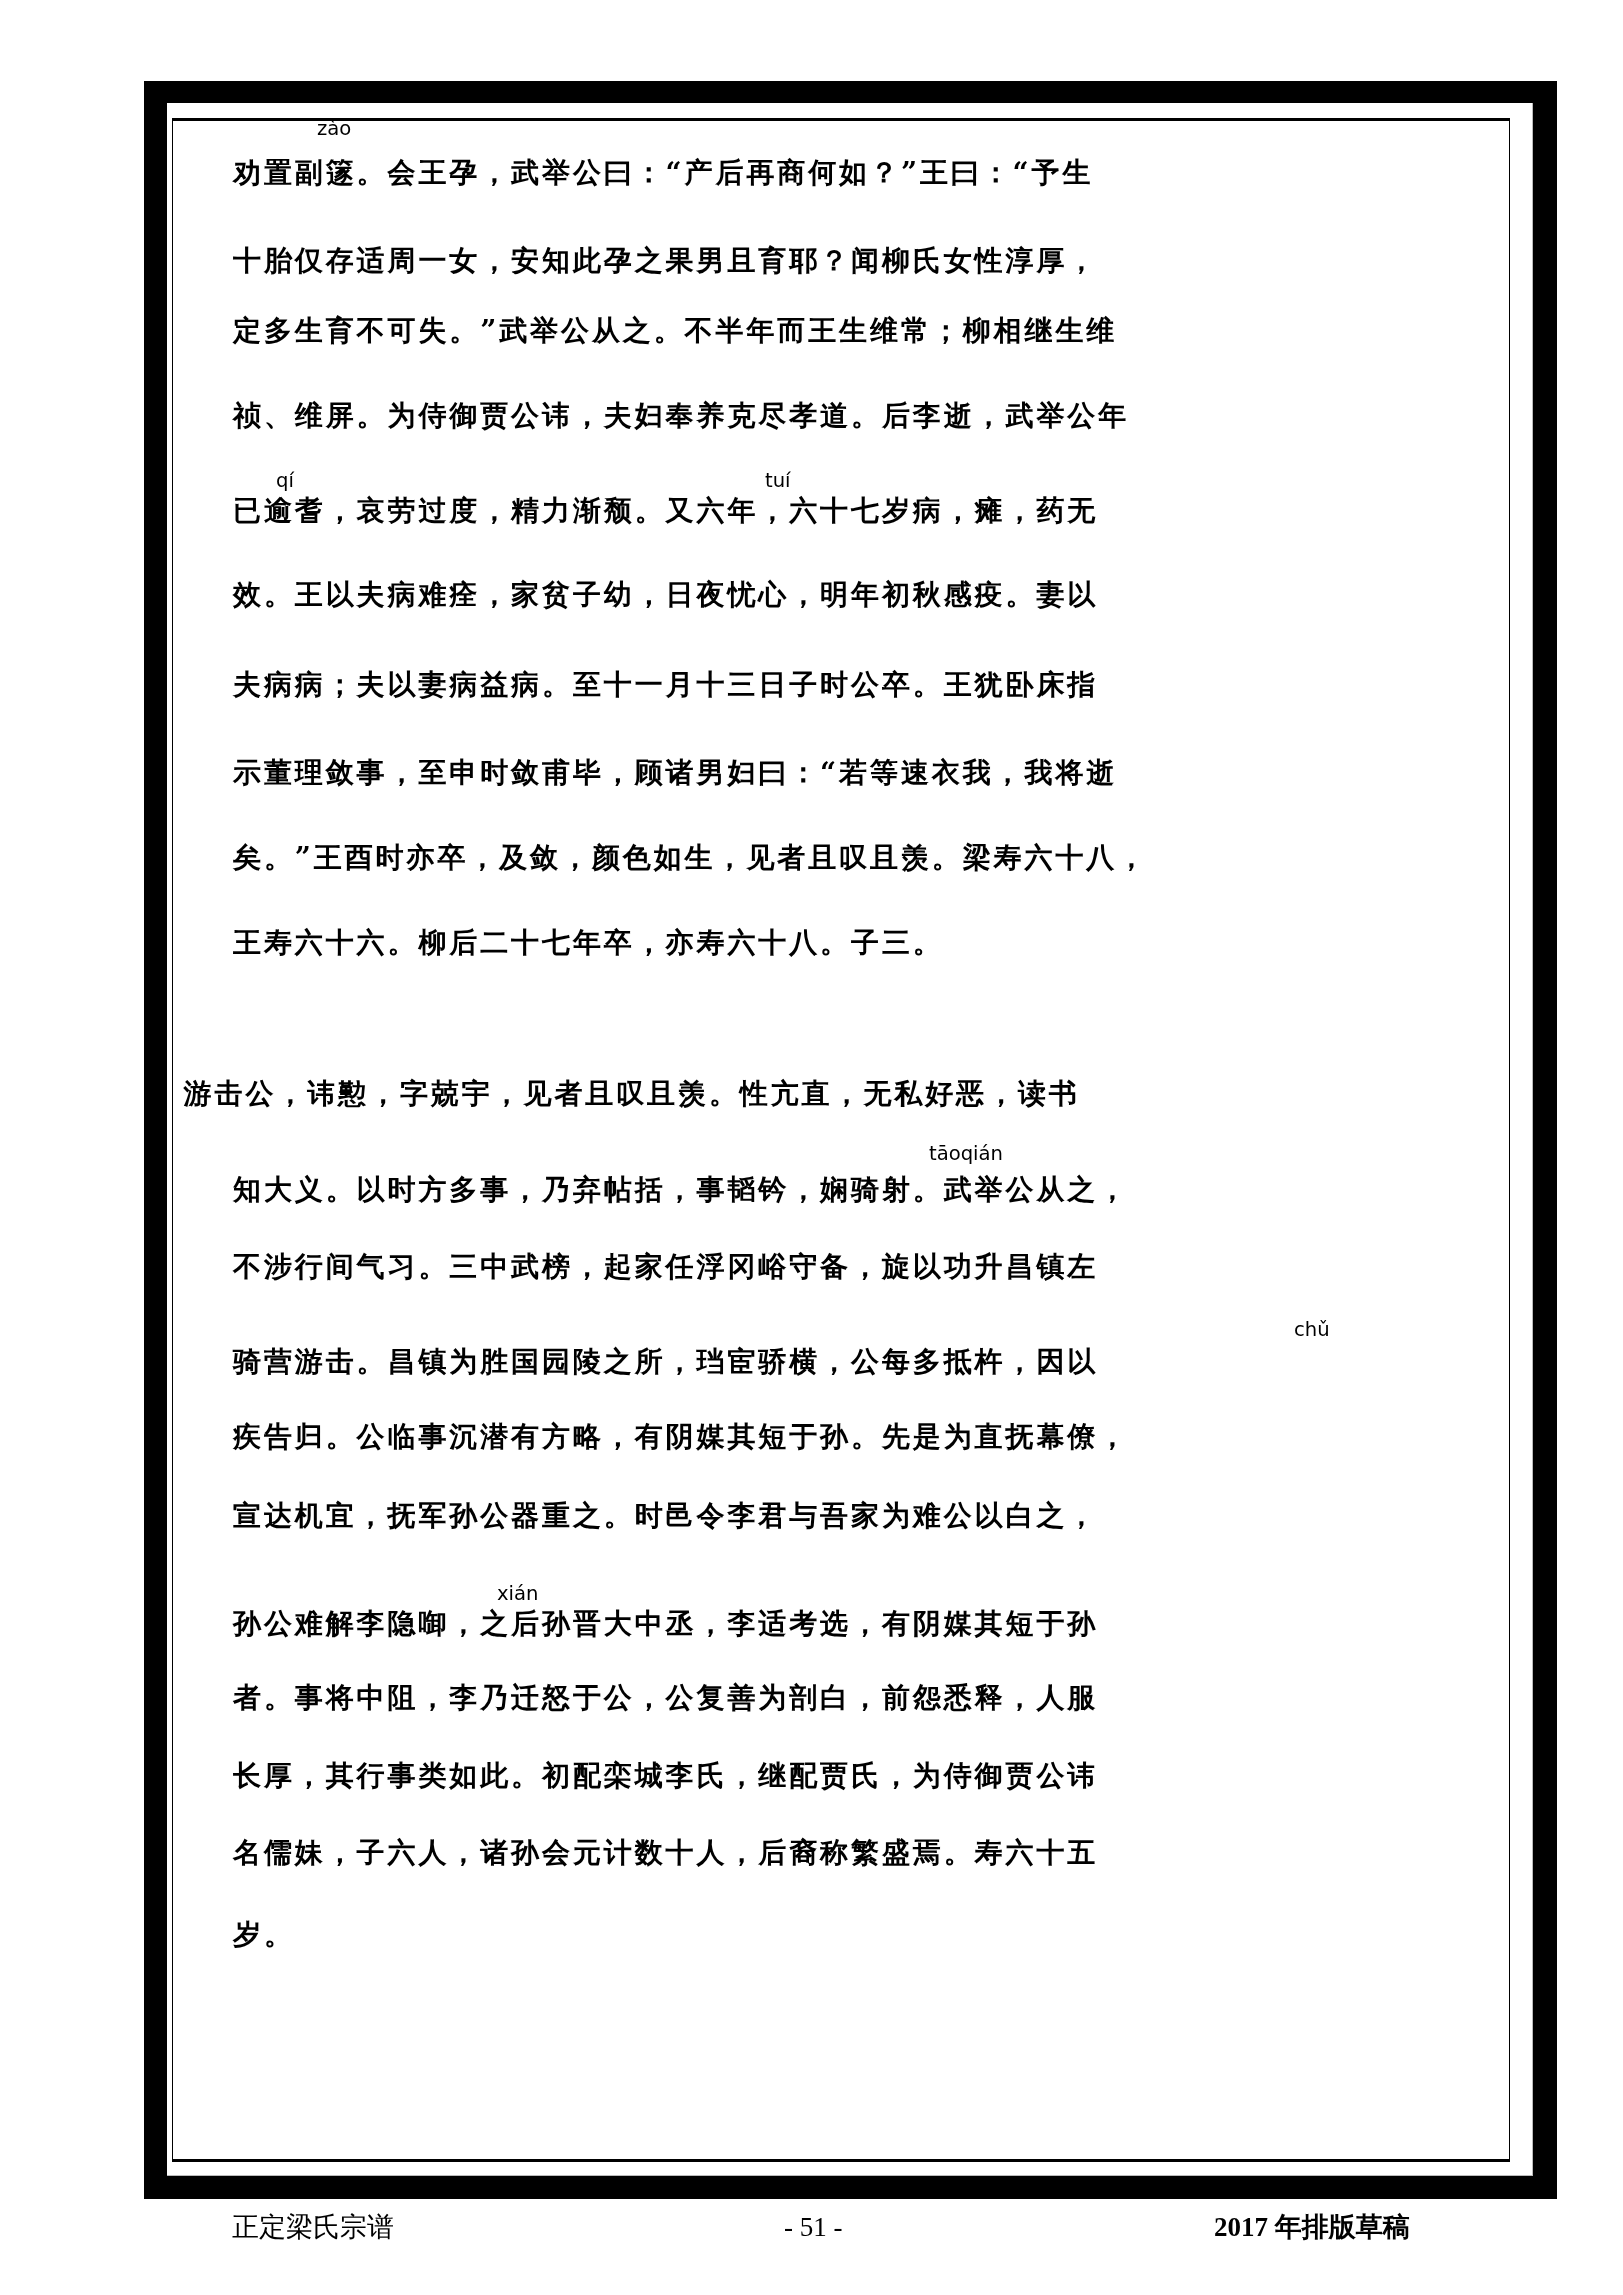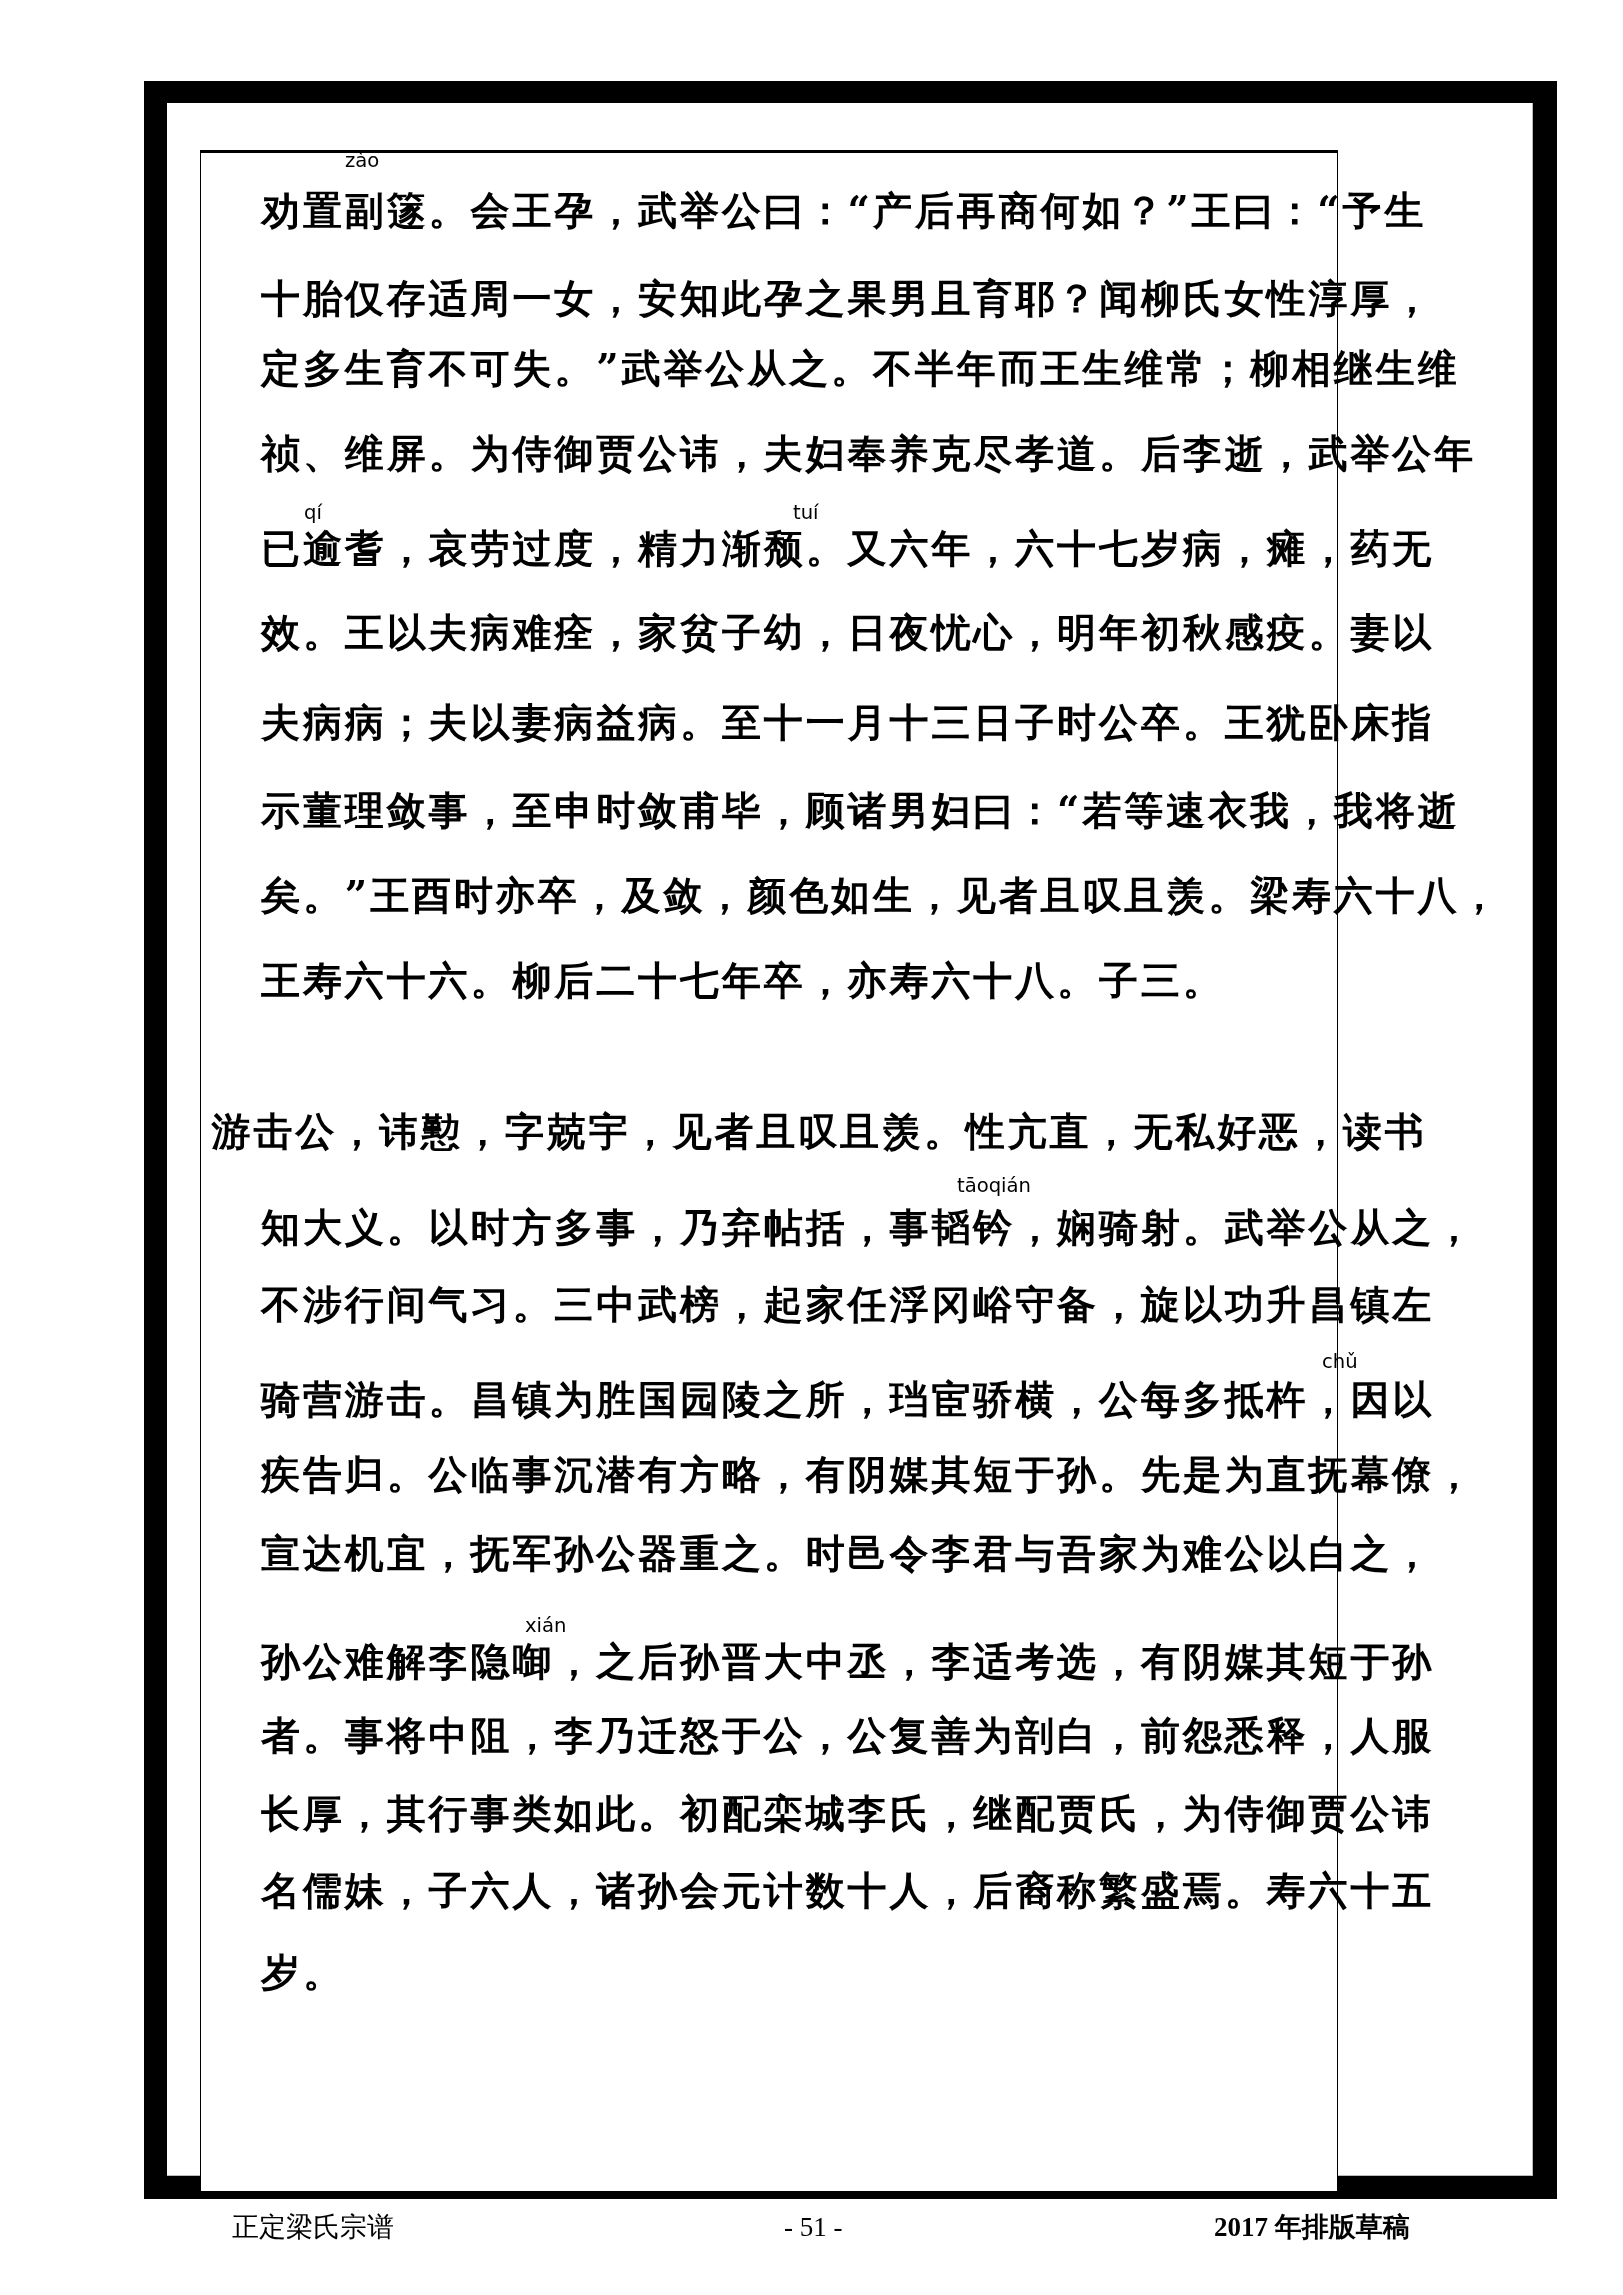--- a/index.html
+++ b/index.html
@@ -2,24 +2,24 @@
 <html style="font-size:13px"><head>
 <meta charset="utf-8">
 <style>
   html, body { margin: 0; padding: 0; background: #ffffff; }
   body { width: 1623px; height: 2295px; position: relative; overflow: hidden;
          font-family: "DejaVu Serif", "Liberation Serif", serif; color: #000; }
   .outer-frame { position: absolute; left: 144px; top: 81px; width: 1413px; height: 2118px;
                  background: #000; }
   .outer-inner { position: absolute; left: 23px; top: 22px; right: 24px; bottom: 23px;
                  background: #fff; border-right: 1.6px solid #bbb; border-bottom: 1.6px solid #bbb; }
-  .inner-box { position: absolute; left: 200px; top: 118px; width: 1138px; height: 2044px;
+  .inner-box { position: absolute; left: 172px; top: 118px; width: 1338px; height: 2044px;
                border-left: 1.6px solid #000; border-top: 3.3px solid #000; border-right: 1.6px solid #000;
-               border-bottom: 3.3px solid #000; box-sizing: border-box; background: #fff; margin-top: 32px; }
-  .line { position: absolute; left: 0; white-space: nowrap; font-size: 39px; font-weight: bold;
+               border-bottom: 3.3px solid #000; box-sizing: border-box; background: #fff; }
+  .line { position: absolute; left: 0; white-space: nowrap; font-size: 28px; font-weight: bold;
           letter-spacing: 2.9px; line-height: 1; }
   .ruby { position: absolute; font-family: "DejaVu Sans", "Liberation Sans", sans-serif;
           font-size: 19.6px; line-height: 1; white-space: nowrap; }
   .footer { position: absolute; top: 2214px; font-family: "Liberation Serif", "DejaVu Serif", serif;
             font-size: 27px; line-height: 1; white-space: nowrap; }
   .footer-left { left: 232px; }
   .footer-center { left: 784px; font-weight: normal; }
   .footer-right { left: 1178px; font-weight: bold; margin-left: 36px; }
 </style>
 </head>

